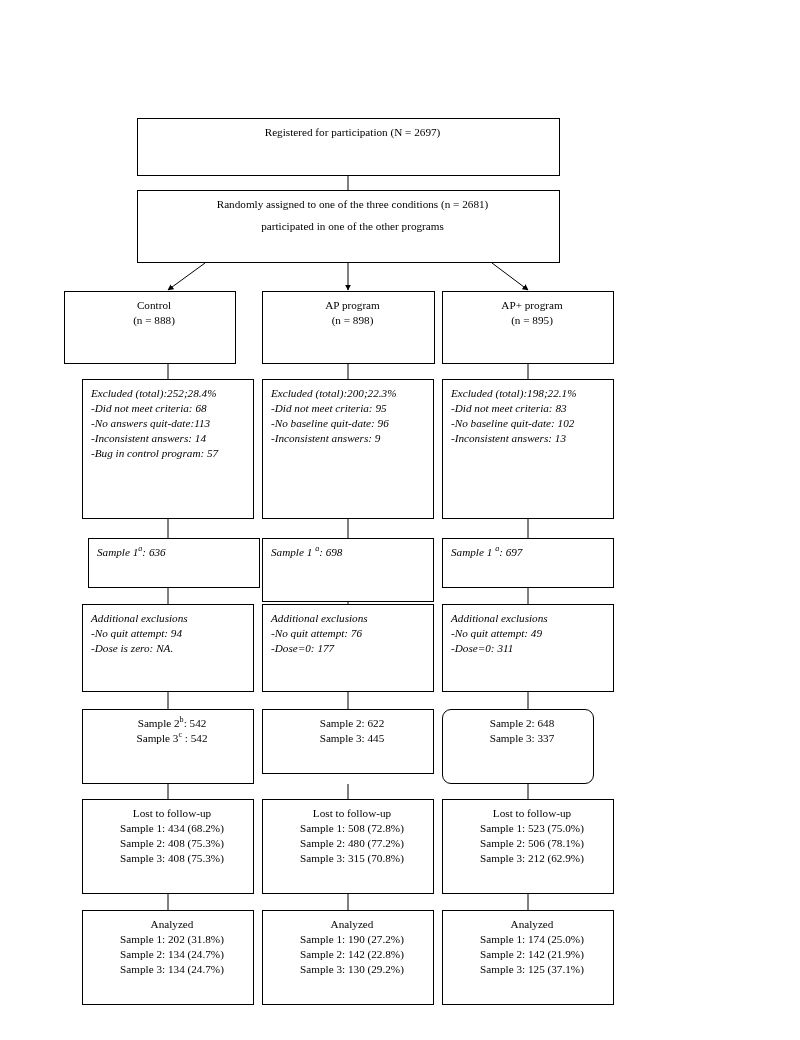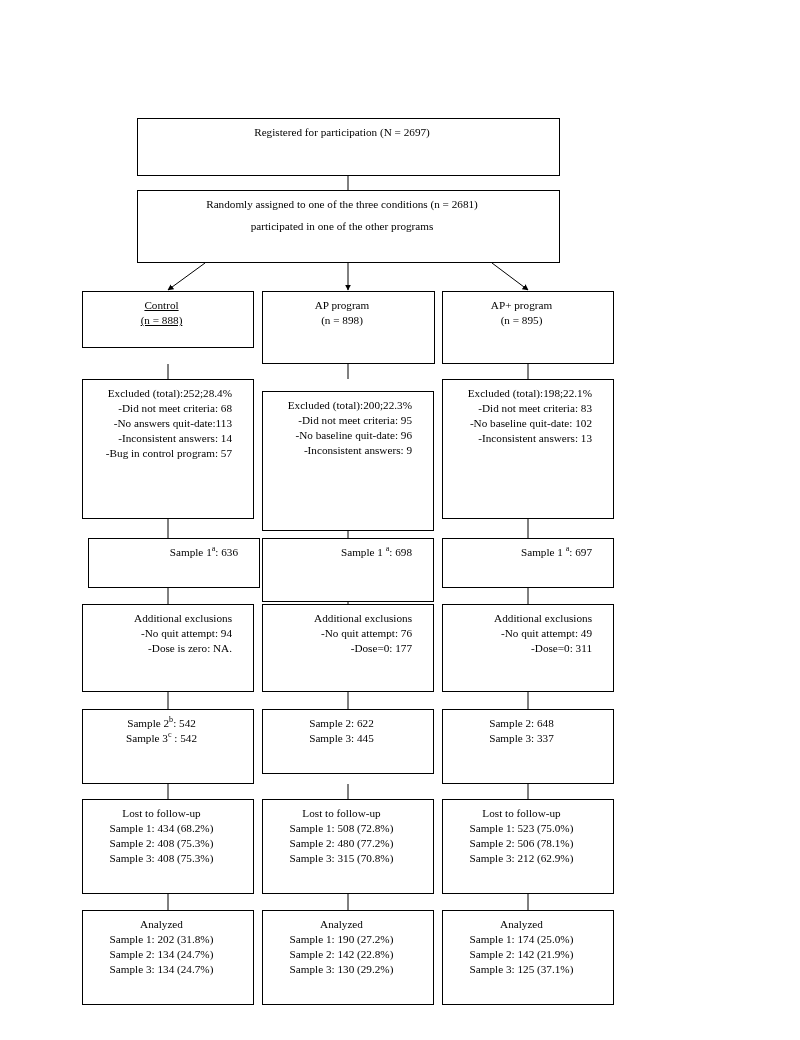--- a/index.html
+++ b/index.html
@@ -30,24 +30,24 @@
     height: 1040px;
     pointer-events: none;
   }
   .node {
     position: absolute;
     box-sizing: border-box;
     border: 1px solid #000000;
     background: #ffffff;
     font-size: 11.2px;
     line-height: 15px;
-    padding: 6px 21px 6px 8px;
+    padding: 6px 0 6px 8px;
   }
   .node.center { text-align: center; }
-  .node.left   { text-align: right; }
+  .node.left   { text-align: left; font-style: italic; }
   .node .ln { display: block; white-space: nowrap; }
   .node .ln.blank { height: 7px; }
   sup {
     font-size: 0.72em;
     vertical-align: super;
     line-height: 0;
   }
 </style>
 </head>
 <body>
@@ -92,21 +92,21 @@
   <div class="node center" style="left:137px; top:118px; width:423px; height:58px;">
       <span class="ln">Registered for participation (N = 2697)</span>
     </div>
 
   <div class="node center" style="left:137px; top:190px; width:423px; height:73px;">
       <span class="ln">Randomly assigned to one of the three conditions (n = 2681)</span>
       <span class="ln blank">&nbsp;</span>
       <span class="ln">participated in one of the other programs</span>
     </div>
 
-  <div class="node center" style="left:82px; top:291px; width:172px; height:57px;text-decoration:underline;">
+  <div class="node center" style="left:64px; top:291px; width:172px; height:73px;">
       <span class="ln">Control</span>
       <span class="ln">(n = 888)</span>
     </div>
 
   <div class="node left" style="left:82px; top:379px; width:172px; height:140px;">
       <span class="ln">Excluded (total):252;28.4%</span>
       <span class="ln">-Did not meet criteria: 68</span>
       <span class="ln">-No answers quit-date:113</span>
       <span class="ln">-Inconsistent answers: 14</span>
       <span class="ln">-Bug in control program: 57</span>
@@ -139,21 +139,21 @@
       <span class="ln">Sample 1: 202 (31.8%)</span>
       <span class="ln">Sample 2: 134 (24.7%)</span>
       <span class="ln">Sample 3: 134 (24.7%)</span>
     </div>
 
   <div class="node center" style="left:262px; top:291px; width:173px; height:73px;">
       <span class="ln">AP program</span>
       <span class="ln">(n = 898)</span>
     </div>
 
-  <div class="node left" style="left:262px; top:379px; width:172px; height:140px;margin-top:12px;">
+  <div class="node left" style="left:262px; top:379px; width:172px; height:140px;">
       <span class="ln">Excluded (total):200;22.3%</span>
       <span class="ln">-Did not meet criteria: 95</span>
       <span class="ln">-No baseline quit-date: 96</span>
       <span class="ln">-Inconsistent answers: 9</span>
     </div>
 
   <div class="node left" style="left:262px; top:538px; width:172px; height:64px;">
       <span class="ln">Sample 1 <sup>a</sup>: 698</span>
     </div>
 
@@ -197,21 +197,21 @@
   <div class="node left" style="left:442px; top:538px; width:172px; height:50px;">
       <span class="ln">Sample 1 <sup>a</sup>: 697</span>
     </div>
 
   <div class="node left" style="left:442px; top:604px; width:172px; height:88px;">
       <span class="ln">Additional exclusions</span>
       <span class="ln">-No quit attempt: 49</span>
       <span class="ln">-Dose=0: 311</span>
     </div>
 
-  <div class="node center" style="left:442px; top:709px; width:172px; height:75px;">
+  <div class="node center" style="left:442px; top:709px; width:152px; height:75px;border-radius:9px;">
       <span class="ln">Sample 2: 648</span>
       <span class="ln">Sample 3: 337</span>
     </div>
 
   <div class="node center" style="left:442px; top:799px; width:172px; height:95px;">
       <span class="ln">Lost to follow-up</span>
       <span class="ln">Sample 1: 523 (75.0%)</span>
       <span class="ln">Sample 2: 506 (78.1%)</span>
       <span class="ln">Sample 3: 212 (62.9%)</span>
     </div>

